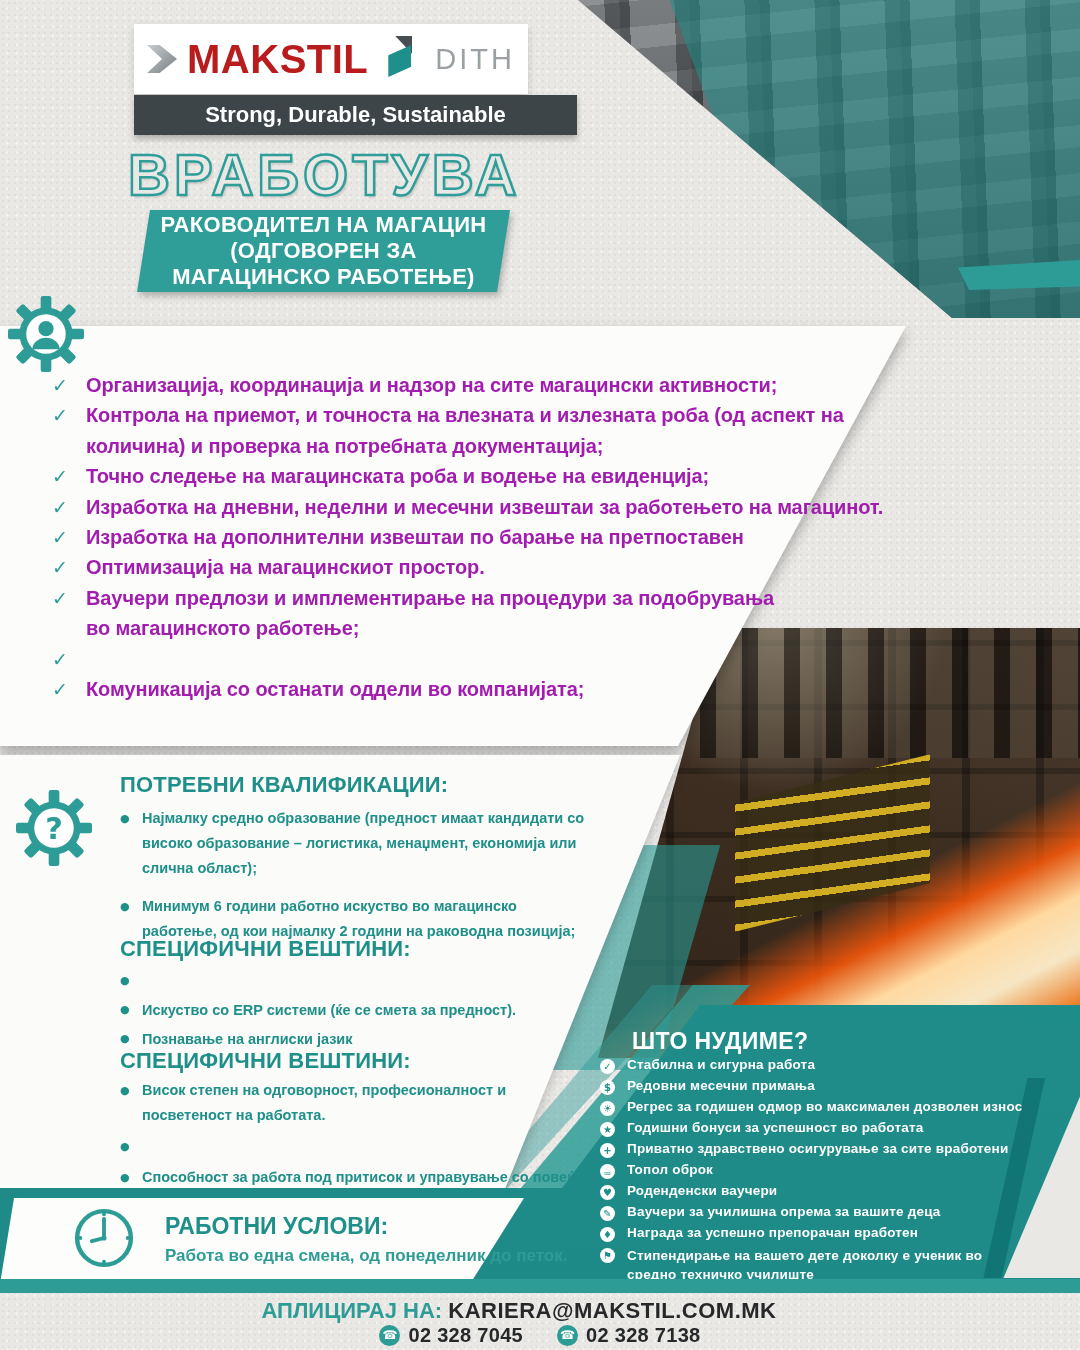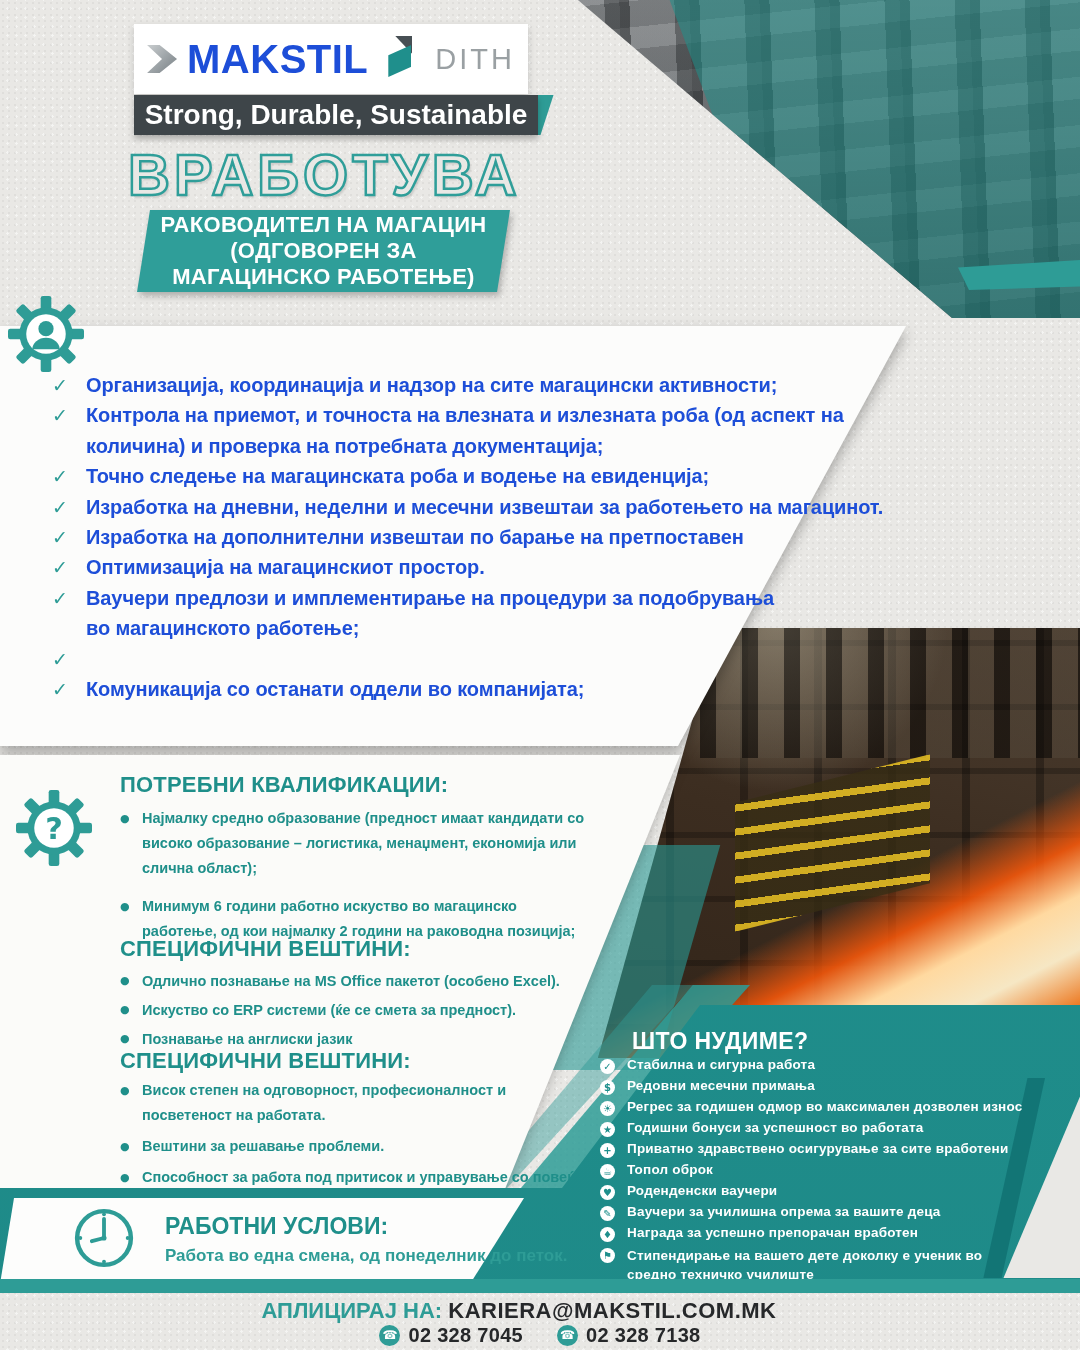--- a/index.html
+++ b/index.html
@@ -27,30 +27,30 @@
   .photo-top .ph-teal{position:absolute;inset:0;background:rgba(31,143,139,.55);
     clip-path:polygon(62% 0,100% 0,100% 100%,73% 100%);}
   .strip-top{left:958px;top:260px;width:122px;height:30px;background:#2E9C96;z-index:3;
     clip-path:polygon(0 25%,100% 0,100% 88%,9% 100%);}
 
   
   .logo-box{left:134px;top:24px;width:394px;height:70px;background:#ffffff;z-index:4;
     box-shadow:0 3px 7px rgba(0,0,0,.18);display:flex;align-items:center;justify-content:center;gap:10px;}
   .chevron{width:30px;height:28px;background:linear-gradient(135deg,#c9cdcf 0%,#8f969a 70%);
     clip-path:polygon(0 0,42% 0,100% 50%,42% 100%,0 100%,50% 50%);}
-  .makstil-text{font-size:40px;font-weight:900;color:#1d4ed8;letter-spacing:.5px;line-height:1;}
+  .makstil-text{font-size:40px;font-weight:900;color:#b91c1c;letter-spacing:.5px;line-height:1;}
   .dith-mark{position:relative;width:24px;height:46px;margin-left:10px;}
   .dith-mark .dm-top{position:absolute;right:0;top:0;width:17px;height:18px;background:#474f54;
     clip-path:polygon(0 0,100% 0,100% 100%);}
   .dith-mark .dm-teal{position:absolute;left:0;top:9px;width:23px;height:32px;background:#1F8F8C;
     clip-path:polygon(0 32%,100% 0,100% 68%,0 100%);}
   .dith-text{font-size:29px;font-weight:400;color:#9aa0a3;letter-spacing:3px;line-height:1;margin-left:13px;}
 
-  .tagline-bar{left:134px;top:95px;width:404px;height:40px;background:#3E4549;z-index:4;
-    color:#fff;font-size:28px;font-weight:700;text-align:center;line-height:40px;
+  .tagline-bar{left:134px;top:95px;width:443px;height:40px;background:#3E4549;z-index:4;
+    color:#fff;font-size:22px;font-weight:700;text-align:center;line-height:40px;
     box-shadow:0 4px 6px rgba(0,0,0,.25);}
   .tagline-accent{left:517px;top:95px;width:30px;height:40px;background:#2E9C96;
     transform:skewX(-18deg);z-index:3;}
 
   .vrabotuva{left:128px;top:146px;z-index:4;font-size:58px;font-weight:800;letter-spacing:4px;
     color:#e9e8e5;-webkit-text-stroke:2.5px #2F9E99;line-height:1;
     text-shadow:2px 3px 2px rgba(0,0,0,.12);}
 
   .job-banner{left:150px;top:210px;width:360px;height:82px;background:#2F9E99;z-index:4;
     transform:skewX(-9deg);transform-origin:top left;box-shadow:3px 4px 6px rgba(0,0,0,.25);
@@ -63,21 +63,21 @@
     filter:drop-shadow(0 6px 7px rgba(0,0,0,.30));}
   .band1{width:100%;height:100%;background:#fcfcfb;
     clip-path:polygon(0 0,906px 0,678px 420px,0 420px);}
   .icon-72{width:76px;height:76px;z-index:6;}
   .gear-person{left:8px;top:296px;}
   .h-opis{left:92px;top:312px;z-index:6;font-size:31px;font-weight:800;color:#1F8F8A;letter-spacing:.2px;}
   .checklist{left:52px;top:370px;width:880px;z-index:6;display:flex;flex-direction:column;}
   .checklist .row{display:flex;align-items:flex-start;}
   .chk{flex:none;width:34px;color:#2E9C96;font-size:19px;font-weight:700;line-height:30.4px;
     font-family:"DejaVu Sans",sans-serif;}
-  .chk-txt{font-size:20px;font-weight:700;color:#1d4ed8;line-height:30.4px;white-space:pre-line;
+  .chk-txt{font-size:20px;font-weight:700;color:#a21caf;line-height:30.4px;white-space:pre-line;
     letter-spacing:-.1px;}
 
   
   .photo-mid{left:0;top:0;width:1080px;height:1350px;z-index:2;
     clip-path:polygon(718px 628px,1080px 628px,1080px 1058px,598px 1058px);}
   .photo-mid .pm-base{position:absolute;inset:0;
     background:
       radial-gradient(circle at 72% 46%,rgba(255,248,220,.45),transparent 16%),
       repeating-linear-gradient(90deg,rgba(0,0,0,.30) 0 8px,transparent 8px 74px),
       repeating-linear-gradient(0deg,rgba(0,0,0,.24) 0 6px,transparent 6px 64px),
@@ -280,41 +280,39 @@
     <div class="bul-row">
         <span class="dot">●</span>
         <span class="bul-txt">Минимум 6 години работно искуство во магацинско
 работење, од кои најмалку 2 години на раководна позиција;</span>
       </div>
   </div>
   <div class="abs h-sub h-skill1">СПЕЦИФИЧНИ ВЕШТИНИ:</div>
   <div class="abs bullets skill1-list">
     <div class="bul-row">
         <span class="dot">●</span>
-        <span class="bul-txt">Одлично познавање на MS Office пакетот (особено Excel).</span>
       </div>
     <div class="bul-row">
         <span class="dot">●</span>
         <span class="bul-txt">Искуство со ERP системи (ќе се смета за предност).</span>
       </div>
     <div class="bul-row">
         <span class="dot">●</span>
         <span class="bul-txt">Познавање на англиски јазик</span>
       </div>
   </div>
   <div class="abs h-sub h-skill2">СПЕЦИФИЧНИ ВЕШТИНИ:</div>
   <div class="abs bullets skill2-list">
     <div class="bul-row">
         <span class="dot">●</span>
         <span class="bul-txt">Висок степен на одговорност, професионалност и
 посветеност на работата.</span>
       </div>
     <div class="bul-row">
         <span class="dot">●</span>
-        <span class="bul-txt">Вештини за решавање проблеми.</span>
       </div>
     <div class="bul-row">
         <span class="dot">●</span>
         <span class="bul-txt">Способност за работа под притисок и управување со повеќе
 задачи во динамична средина.</span>
       </div>
   </div>
 
   <div class="abs benefits-panel"></div>
   <div class="abs corner-strip"></div>

